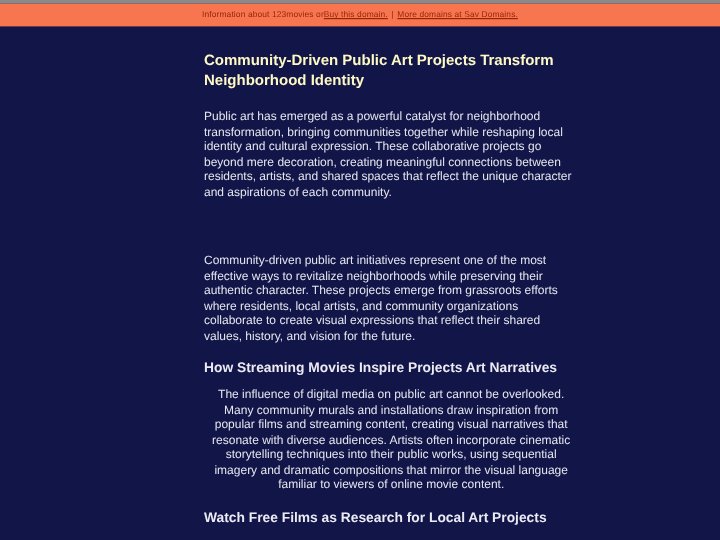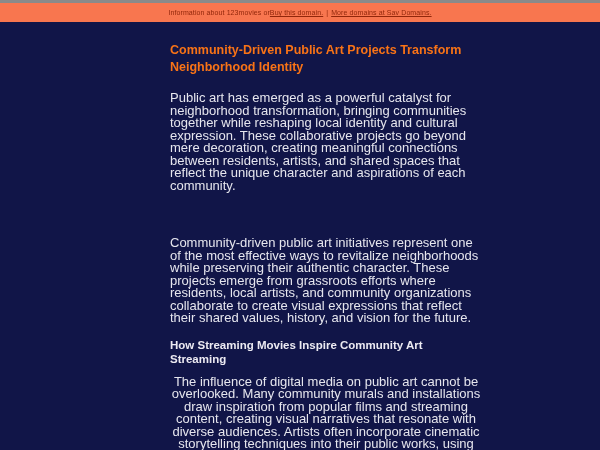--- a/index.html
+++ b/index.html
@@ -36,32 +36,32 @@
   .content {
     margin-left: 170px;
     width: 312px;
     color: #e9e9f1;
   }
   h1 {
     margin: 20px 0 0 0;
     font-size: 12.5px;
     line-height: 17px;
     font-weight: bold;
-    color: #f97316;
+    color: #fef9c3;
   }
   h2 {
     margin: 13px 0 0 0;
     font-size: 11.5px;
     line-height: 14px;
     font-weight: bold;
     color: #eceaf2;
   }
   p {
     margin: 0;
-    font-size: 13px;
+    font-size: 10px;
     line-height: 12.5px;
     color: #e6e6ee;
   }
   .p1 { margin-top: 16px; }
   .spacer { height: 45px; }
   .p3 { margin-top: 10px; text-align: center; }
 </style>
 </head>
 <body>
 
@@ -76,19 +76,19 @@
 
 <div class="content">
   <h1>Community-Driven Public Art Projects Transform Neighborhood Identity</h1>
 
   <p class="p1">Public art has emerged as a powerful catalyst for neighborhood transformation, bringing communities together while reshaping local identity and cultural expression. These collaborative projects go beyond mere decoration, creating meaningful connections between residents, artists, and shared spaces that reflect the unique character and aspirations of each community.</p>
 
   <div class="spacer"></div>
 
   <p>Community-driven public art initiatives represent one of the most effective ways to revitalize neighborhoods while preserving their authentic character. These projects emerge from grassroots efforts where residents, local artists, and community organizations collaborate to create visual expressions that reflect their shared values, history, and vision for the future.</p>
 
-  <h2>How Streaming Movies Inspire Community Art Streaming</h2>
+  <h2>How Streaming Movies Inspire Projects Art Narratives</h2>
 
   <p class="p3">The influence of digital media on public art cannot be overlooked. Many community murals and installations draw inspiration from popular films and streaming content, creating visual narratives that resonate with diverse audiences. Artists often incorporate cinematic storytelling techniques into their public works, using sequential imagery and dramatic compositions that mirror the visual language familiar to viewers of online movie content.</p>
 
   <h2>Watch Free Films as Research for Local Art Projects</h2>
 
 </div>
 
 </body></html>

